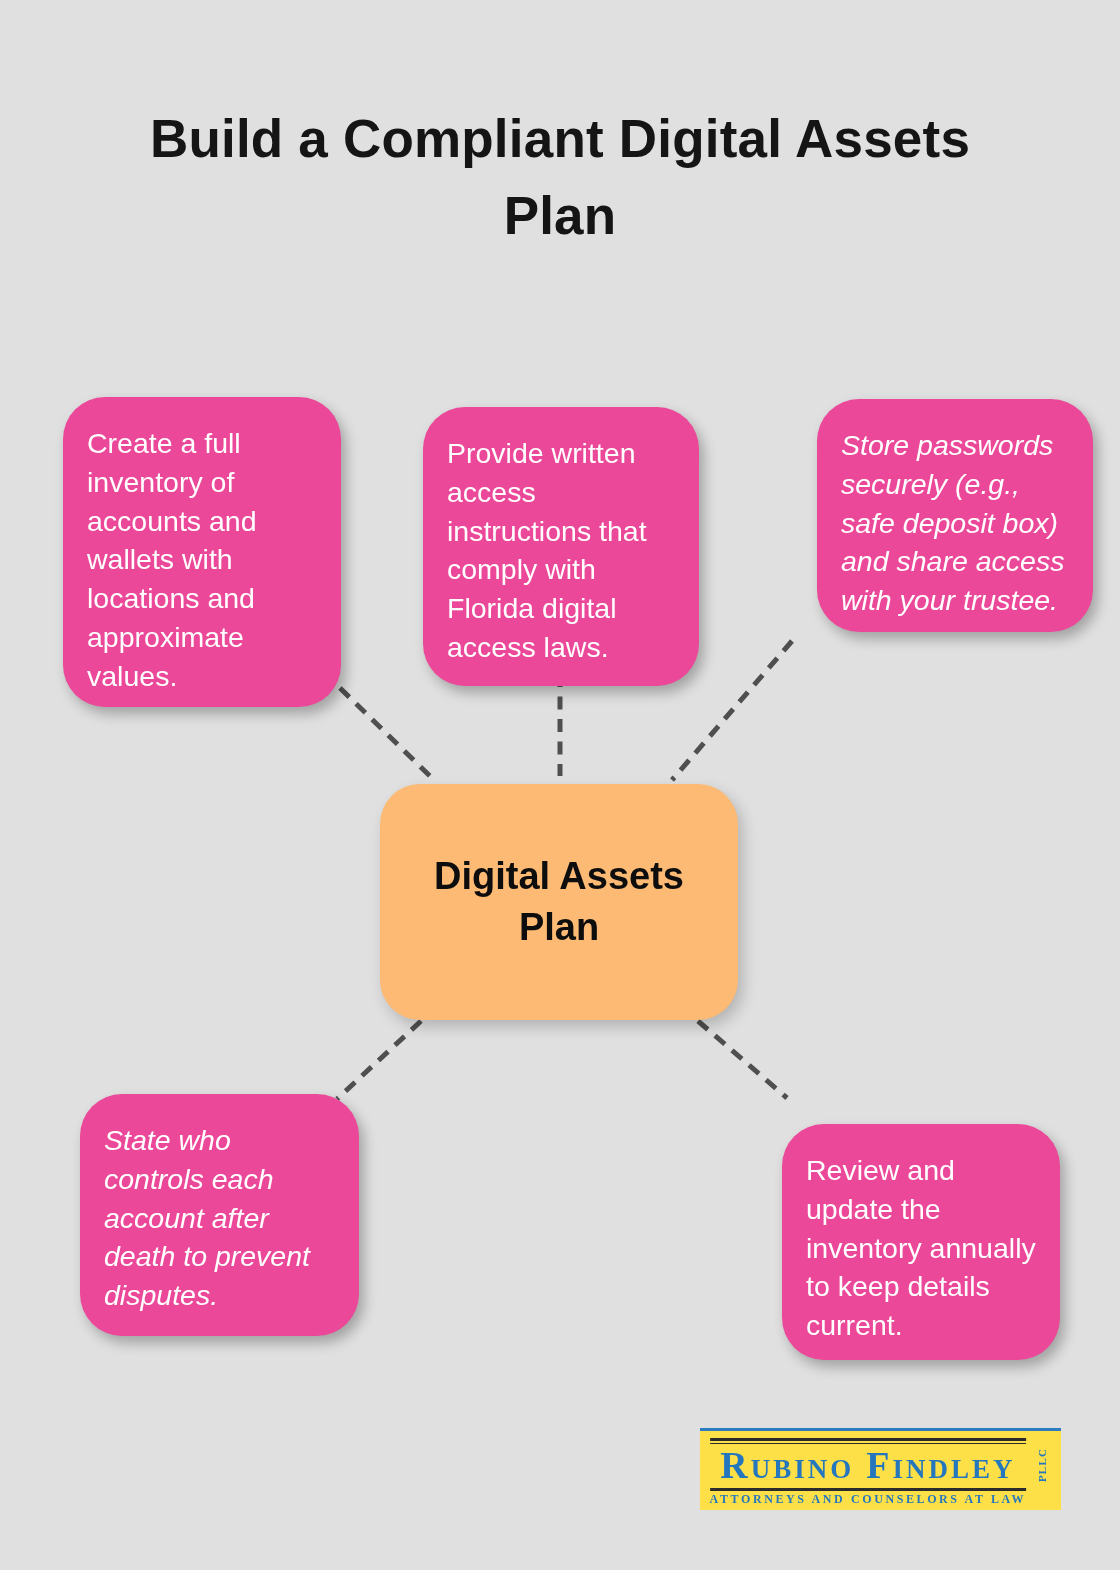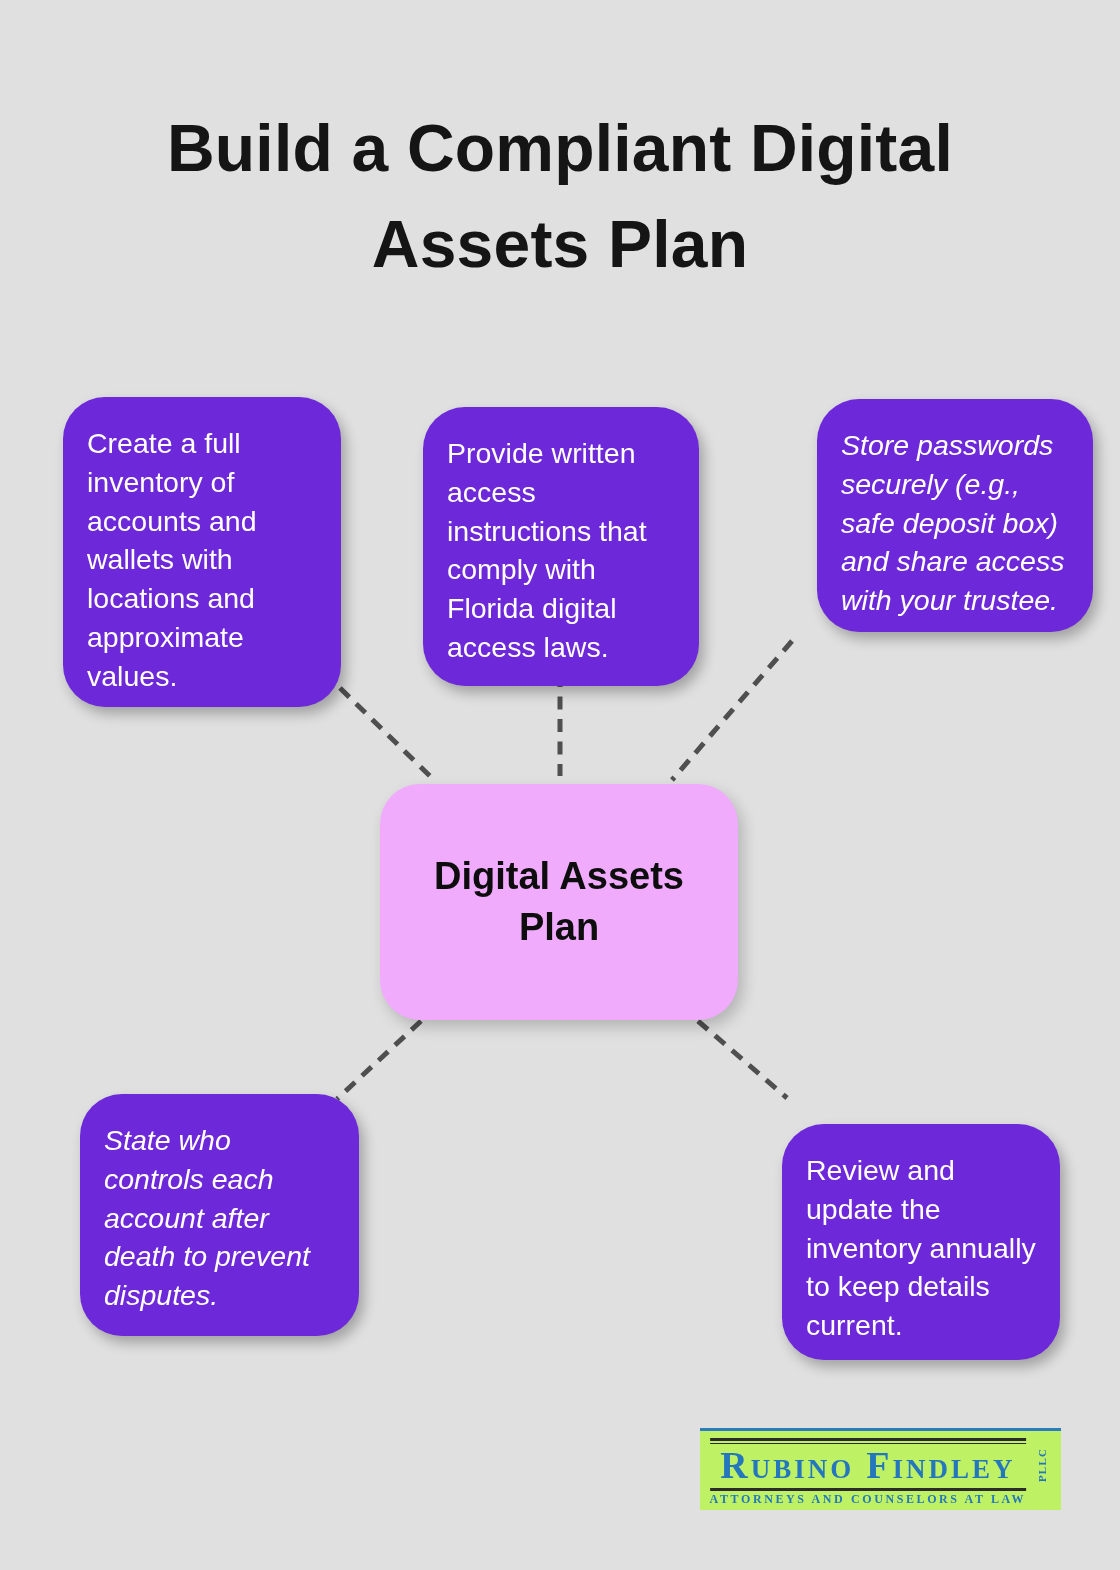--- a/index.html
+++ b/index.html
@@ -10,73 +10,73 @@
     position:relative;
     overflow:hidden;
   }
 
   .page-title {
     position:absolute;
     top:100px; left:0; right:0;
     margin:0 auto;
     width:900px;
     text-align:center;
-    font-size:66px;
+    font-size:53px;
     font-weight:700;
     line-height:1.46;
     color:#151515;
     letter-spacing:0.2px;
   }
 
   .connectors {
     position:absolute;
     left:0; top:0;
     pointer-events:none;
   }
 
   .node {
     position:absolute;
-    background:#6d28d9;
+    background:#ec4899;
     color:#ffffff;
     border-radius:42px;
     box-sizing:border-box;
     padding:27px 22px 20px 24px;
     font-size:28.5px;
     line-height:1.36;
     box-shadow:5px 7px 13px rgba(0,0,0,0.28);
   }
   #node-top-left     { left:63px;  top:397px;  width:278px; height:310px; }
   #node-top-middle   { left:423px; top:407px;  width:276px; height:279px; }
   #node-top-right    { left:817px; top:399px;  width:276px; height:233px;font-style:italic; }
   #node-bottom-left  { left:80px;  top:1094px; width:279px; height:242px;font-style:italic; }
   #node-bottom-right { left:782px; top:1092px; width:278px; height:236px;margin-top:32px; }
 
   .center-node {
     position:absolute;
     left:380px; top:784px;
     width:358px; height:236px;
-    background:#f0abfc;
+    background:#fdba74;
     border-radius:40px;
     box-shadow:5px 7px 15px rgba(0,0,0,0.20);
     display:flex;
     align-items:center;
     justify-content:center;
     text-align:center;
     color:#0d0d0d;
     font-size:38px;
     font-weight:700;
     line-height:1.35;
   }
   .center-node .center-label { max-width:300px; }
 
   .logo {
     position:absolute;
     left:700px; top:1428px;
     width:361px; height:82px;
-    background:#bef264;
+    background:#fde047;
     border-top:3px solid #2e7cc0;
     box-sizing:border-box;
   }
   .logo-inner {
     position:absolute;
     left:50%; top:7px;
     transform:translateX(-54%);
     text-align:center;
   }
   .serif { font-family:"Liberation Serif", serif; color:#2577bd; font-weight:700; }

